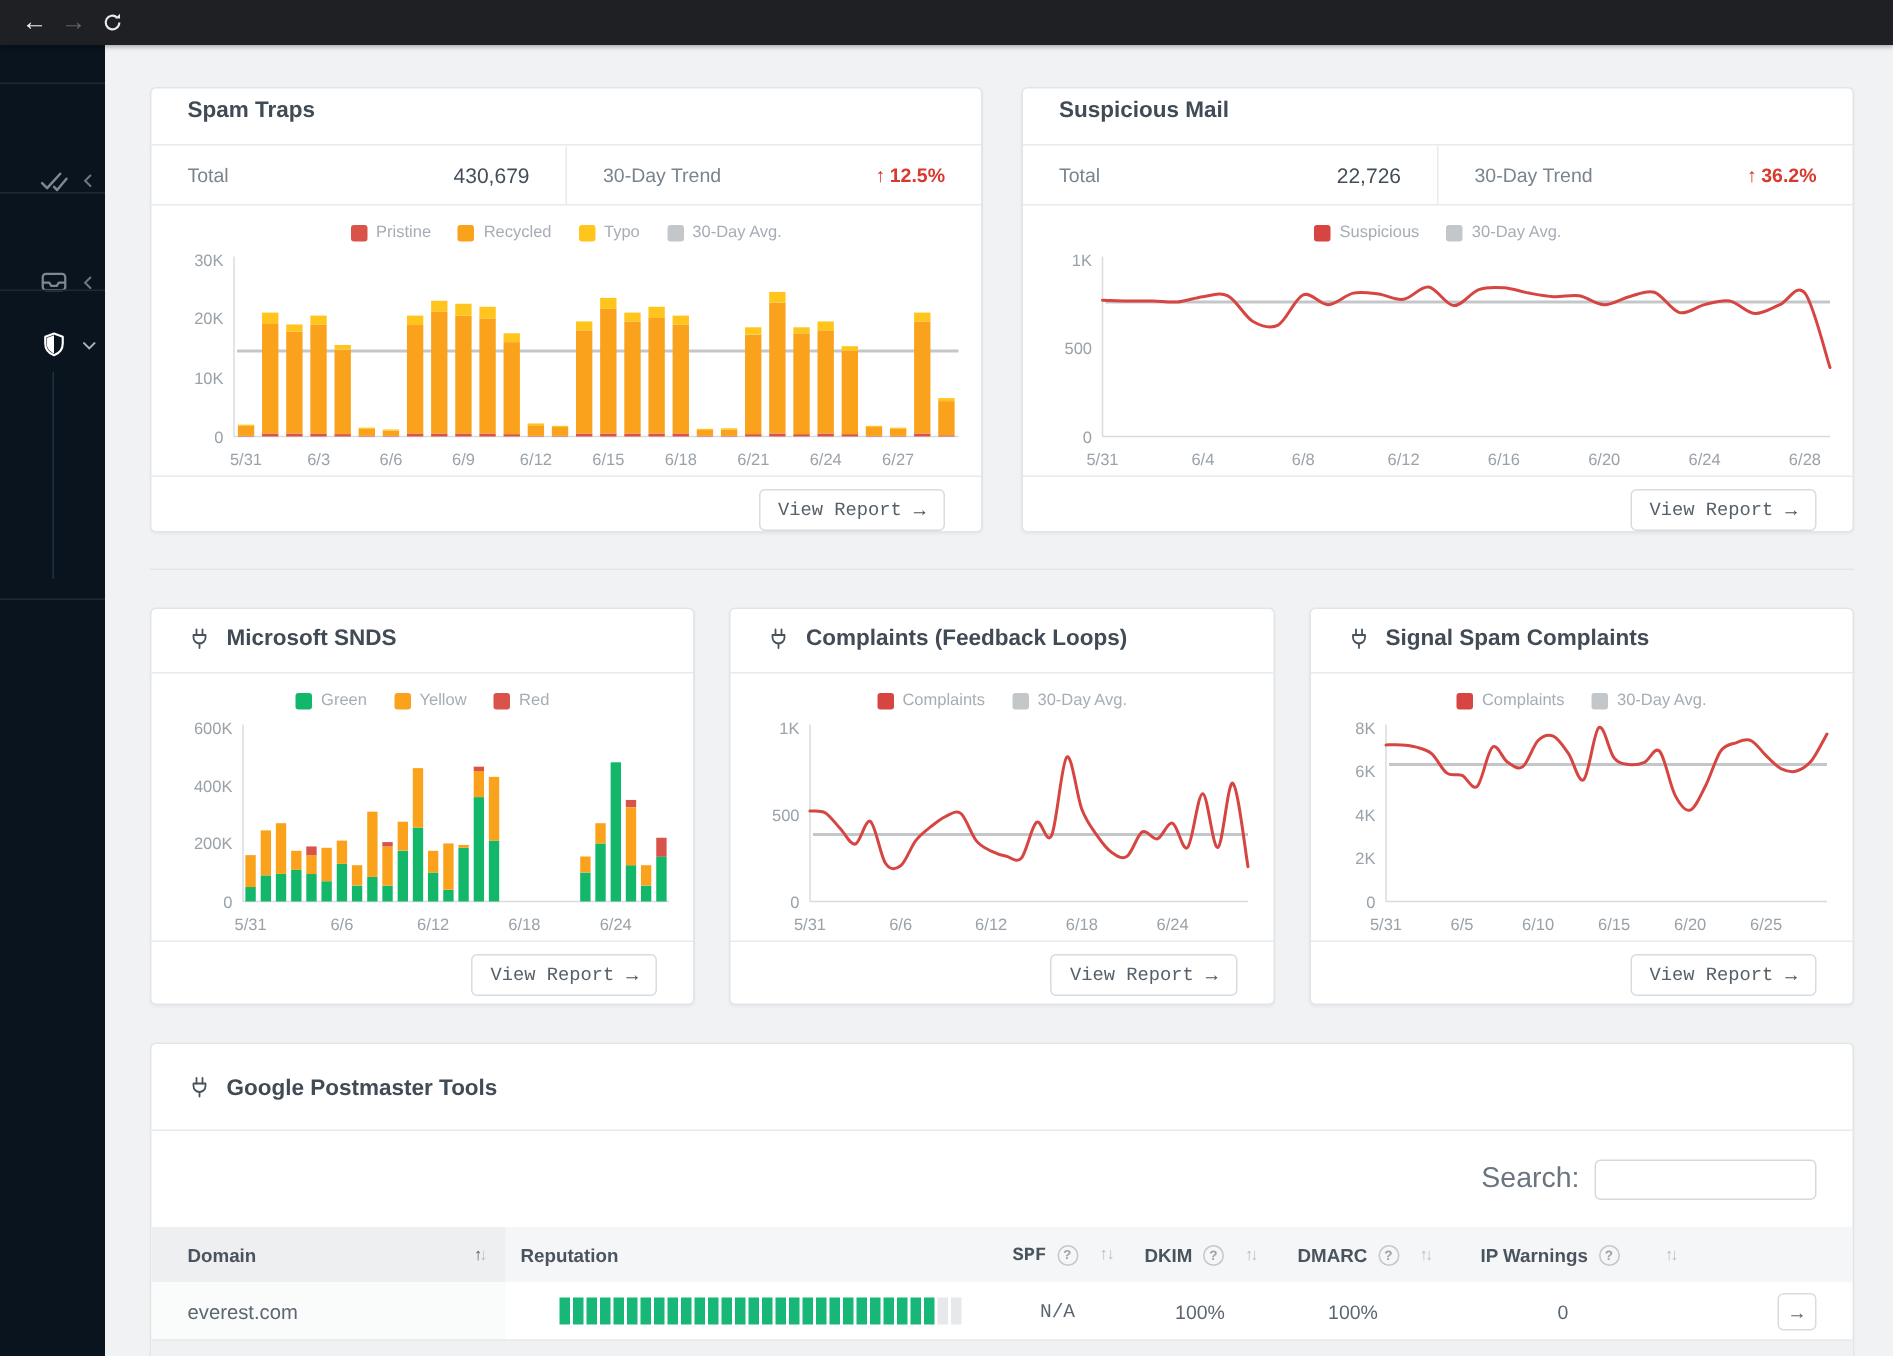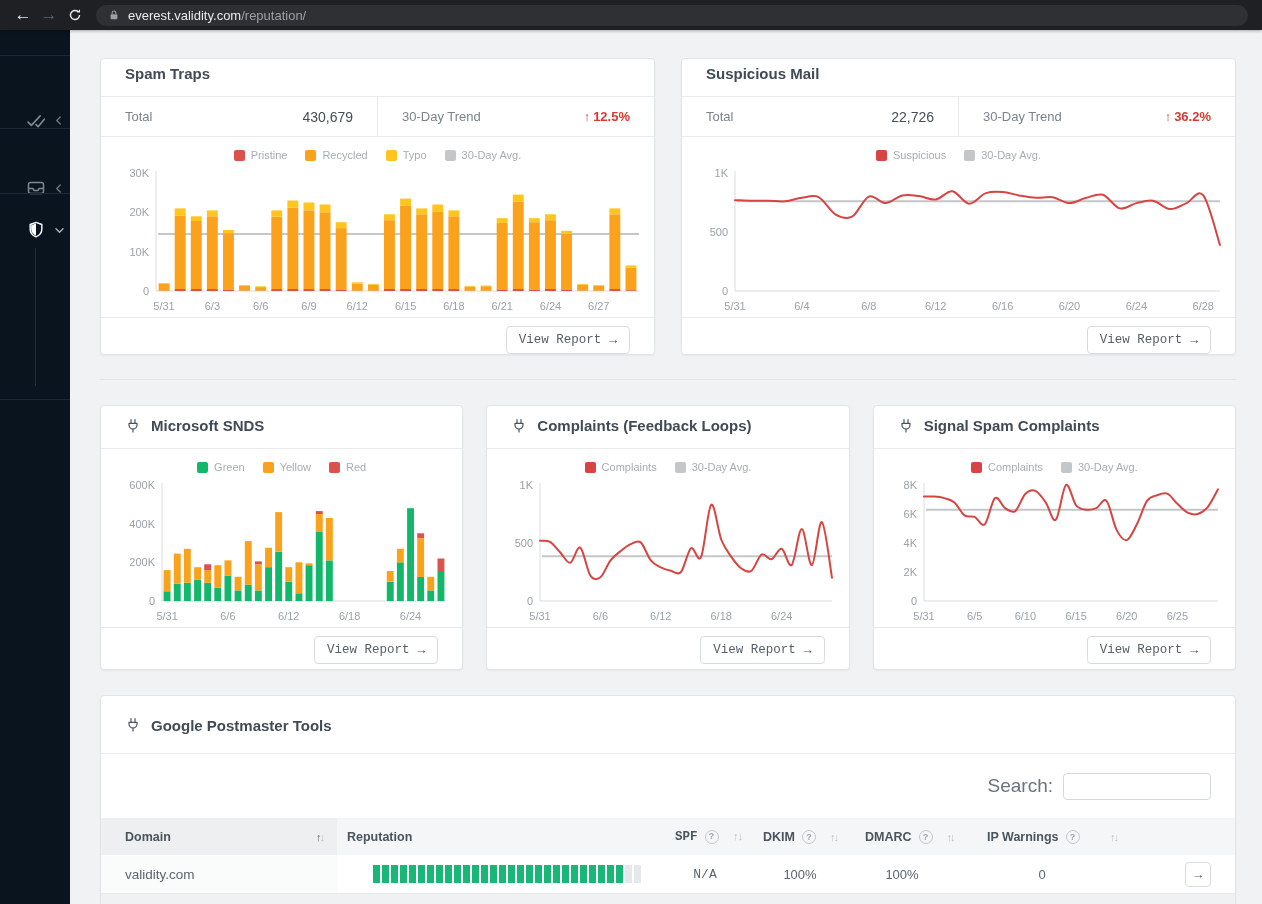--- a/index.html
+++ b/index.html
@@ -105,28 +105,20 @@
 
 <div class="browser-bar">
   <span class="nav-btn back">←</span>
   <span class="nav-btn fwd">→</span>
   <span class="nav-btn reload">
     <svg width="14" height="14" viewBox="0 0 16 16">
         <path d="M13.2 8a5.2 5.2 0 1 1-1.7-3.85" fill="none" stroke="#e8eaed" stroke-width="1.6"></path>
         <path d="M13.7 1.4v3.6h-3.6z" fill="#e8eaed"></path>
       </svg>
   </span>
-  <div class="url-bar">
-    <svg width="12" height="12" viewBox="0 0 16 16">
-        <rect x="3.5" y="7" width="9" height="6.5" rx="1.2" fill="#9aa0a6"></rect>
-        <path d="M5.5 7V5.2a2.5 2.5 0 0 1 5 0V7" fill="none" stroke="#9aa0a6" stroke-width="1.4"></path>
-      </svg>
-    <span class="url-host">everest.validity.com</span>
-      <span class="url-path">/reputation/</span>
-  </div>
 </div>
 
 <aside class="sidebar">
   <div class="sb-divider" style="top:25px"></div>
   <div class="sb-item" style="top:68px">
     <svg class="sb-icon" width="20" height="20" viewBox="0 0 24 24" fill="none" stroke="#7d8893" stroke-width="2" stroke-linecap="round" stroke-linejoin="round">
       <path d="M2.5 14.5l4 4L17 7"></path>
         <path d="M12 17.5l2.5 2.5L22 11"></path>
     </svg>
     <svg class="sb-chevron" width="7" height="9" viewBox="0 0 8 10">
@@ -560,21 +552,21 @@
       <div class="th col-ipw">
         <span>IP Warnings</span>
         <span class="help">?</span>
         <span class="grow"></span>
         <span class="sort"><span class="s-up">↑</span><span class="s-dn">↓</span></span>
       </div>
       <div class="th col-action"></div>
     </div>
     <div class="trow">
       <div class="td col-domain">
-          <span>validity.com</span>
+          <span>everest.com</span>
         </div>
       <div class="td col-rep">
         <div class="repbar">
             <div class="seg on"></div>
             <div class="seg on"></div>
             <div class="seg on"></div>
             <div class="seg on"></div>
             <div class="seg on"></div>
             <div class="seg on"></div>
             <div class="seg on"></div>

